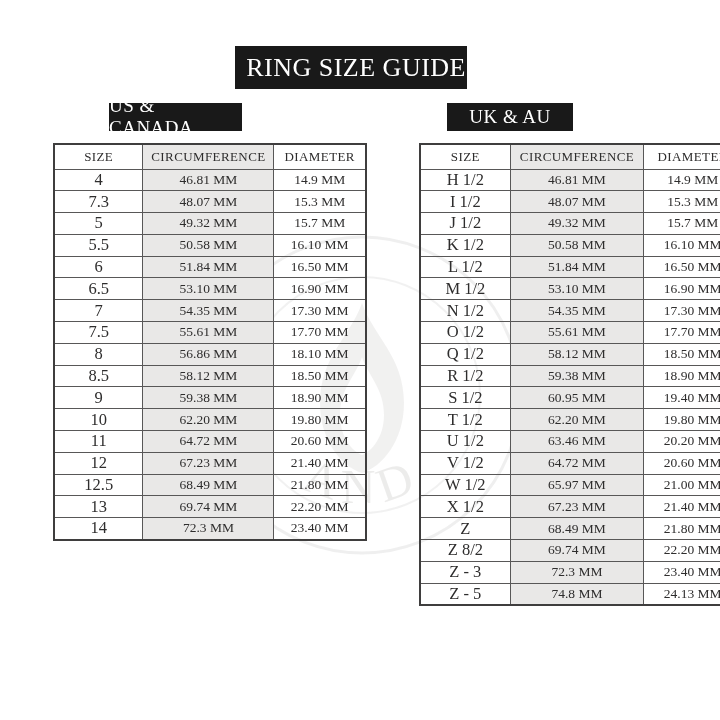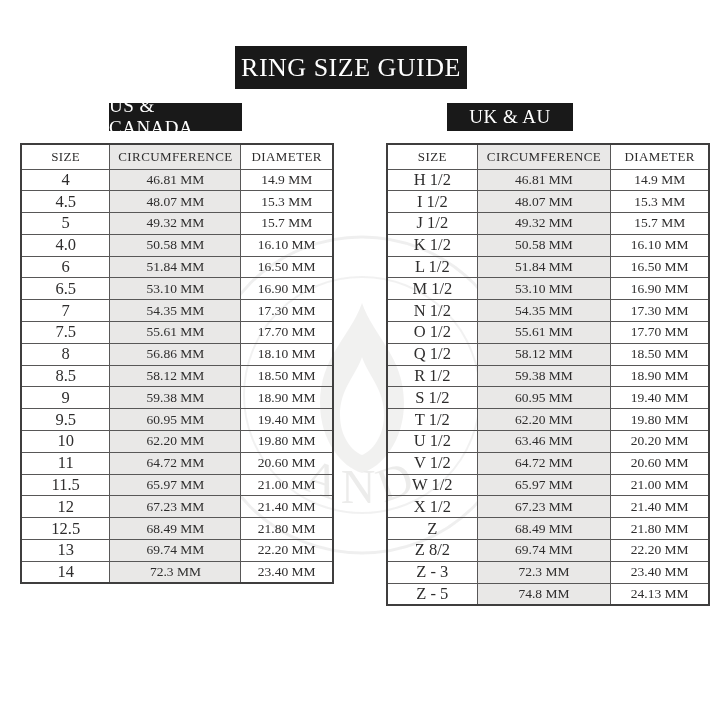--- a/index.html
+++ b/index.html
@@ -13,21 +13,21 @@
     overflow: hidden;
     color: #2e2d2d;
   }
   
   .title-banner {
     position: absolute;
     left: 236px; top: 47px;
     width: 230px; height: 41px;
     background: #191919;
     color: #ffffff;
-    display: flex; align-items: center; justify-content: center;
+    display: flex; align-items: center; justify-content: flex-end;
     font-size: 26px;
     letter-spacing: 0.5px;
     box-shadow: 0 0 0 1px #191919;
   }
   .region-banner {
     position: absolute;
     height: 28px;
     background: #191919;
     color: #ffffff;
     display: flex; align-items: center; justify-content: center;
@@ -41,20 +41,21 @@
   .size-table-wrap { position: absolute; top: 143px; }
   .size-table-wrap.left  { left: 20px;  width: 314px; }
   .size-table-wrap.right { left: 386px; width: 324px; }
 
   table.size-table {
     width: 100%;
     border-collapse: collapse;
     table-layout: fixed;
     border: 2px solid #3f3e3e;
     background: transparent;
+    margin-left: 33px;
   }
   table.size-table th,
   table.size-table td {
     border: 1px solid #585757;
     text-align: center;
     vertical-align: middle;
     padding: 0;
     white-space: nowrap;
     overflow: hidden;
     color: #2e2d2d;
@@ -130,31 +131,31 @@
             <th>DIAMETER</th>
           </tr>
         </thead>
       <tbody>
           <tr>
             <td class="size">4</td>
             <td class="circ">46.81 MM</td>
             <td>14.9 MM</td>
           </tr>
           <tr>
-            <td class="size">4.5</td>
+            <td class="size">7.3</td>
             <td class="circ">48.07 MM</td>
             <td>15.3 MM</td>
           </tr>
           <tr>
             <td class="size">5</td>
             <td class="circ">49.32 MM</td>
             <td>15.7 MM</td>
           </tr>
           <tr>
-            <td class="size">4.0</td>
+            <td class="size">5.5</td>
             <td class="circ">50.58 MM</td>
             <td>16.10 MM</td>
           </tr>
           <tr>
             <td class="size">6</td>
             <td class="circ">51.84 MM</td>
             <td>16.50 MM</td>
           </tr>
           <tr>
             <td class="size">6.5</td>
@@ -180,38 +181,28 @@
             <td class="size">8.5</td>
             <td class="circ">58.12 MM</td>
             <td>18.50 MM</td>
           </tr>
           <tr>
             <td class="size">9</td>
             <td class="circ">59.38 MM</td>
             <td>18.90 MM</td>
           </tr>
           <tr>
-            <td class="size">9.5</td>
-            <td class="circ">60.95 MM</td>
-            <td>19.40 MM</td>
-          </tr>
-          <tr>
             <td class="size">10</td>
             <td class="circ">62.20 MM</td>
             <td>19.80 MM</td>
           </tr>
           <tr>
             <td class="size">11</td>
             <td class="circ">64.72 MM</td>
             <td>20.60 MM</td>
-          </tr>
-          <tr>
-            <td class="size">11.5</td>
-            <td class="circ">65.97 MM</td>
-            <td>21.00 MM</td>
           </tr>
           <tr>
             <td class="size">12</td>
             <td class="circ">67.23 MM</td>
             <td>21.40 MM</td>
           </tr>
           <tr>
             <td class="size">12.5</td>
             <td class="circ">68.49 MM</td>
             <td>21.80 MM</td>

